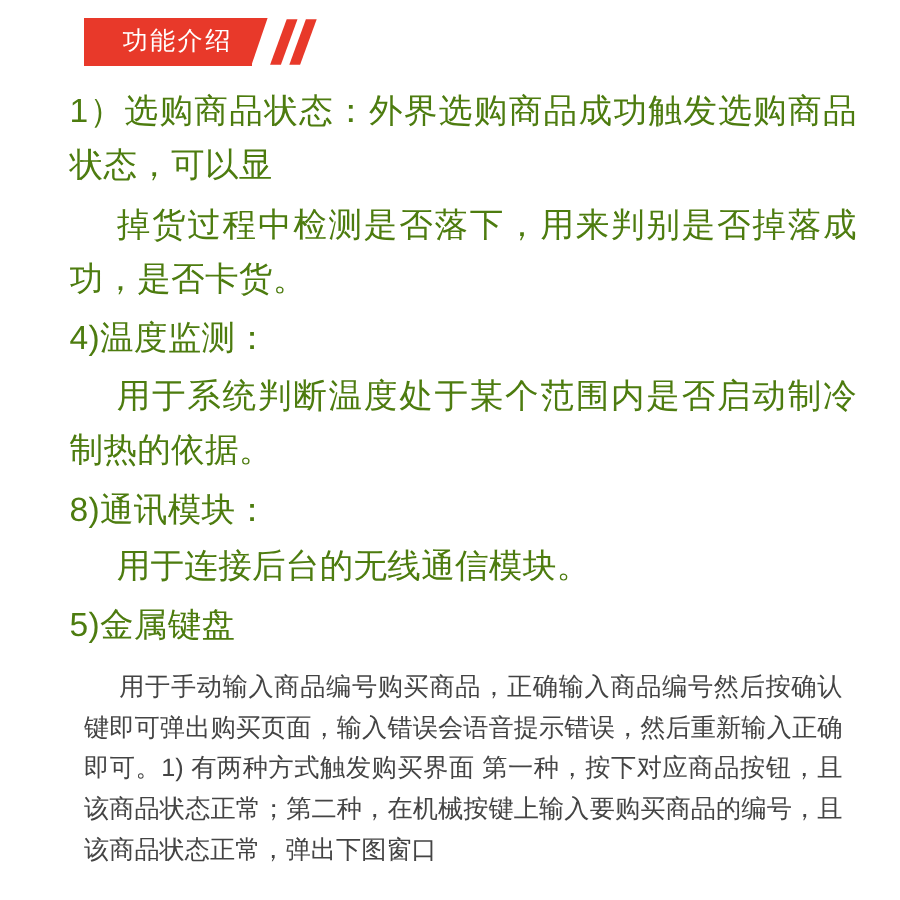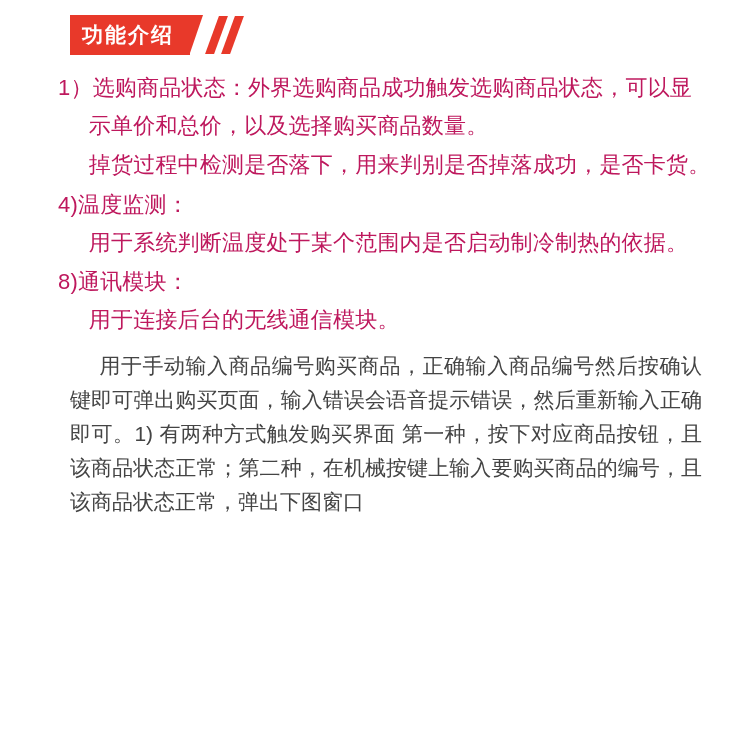--- a/index.html
+++ b/index.html
@@ -30,22 +30,22 @@
     display: flex;
     align-items: center;
   }
   .tag {
     position: relative;
     background: #e8392a;
     color: #ffffff;
     font-size: 21px;
     letter-spacing: 2px;
     line-height: 1;
-    padding: 9px 16px 10px 12px;
-    font-weight: bold;
+    padding: 9px 16px 10px 32px;
+    font-weight: normal;
     z-index: 2;
   }
   .tag-notch {
     position: absolute;
     top: 0;
     right: -13px;
     width: 0;
     height: 0;
     border-top: 38px solid #e8392a;
     border-right: 13px solid transparent;
@@ -66,23 +66,23 @@
   .slash.small {
     height: 38px;
     width: 9px;
   }
 
   
   .content {
     margin: 14px 36px 0 58px;
   }
   .para {
-    font-size: 22px;
+    font-size: 28px;
     line-height: 1.62;
-    color: #be185d;
+    color: #4d7c0f;
     margin: 0 0 2px 0;
     text-align: justify;
     letter-spacing: 0.2px;
   }
   .indent-1 {
     text-indent: 0;
   }
   .indent-2 {
     text-indent: 1.4em;
   }
@@ -111,35 +111,35 @@
     <div class="slashes">
       <span class="slash"></span>
       <span class="slash small"></span>
     </div>
   </div>
 
   <div class="content">
 
     <div class="block">
       <p class="para indent-1">1）选购商品状态：外界选购商品成功触发选购商品状态，可以显</p>
-      <p class="para indent-2">示单价和总价，以及选择购买商品数量。</p>
     </div>
 
     <div class="block">
       <p class="para indent-2">掉货过程中检测是否落下，用来判别是否掉落成功，是否卡货。</p>
     </div>
 
     <div class="block">
       <p class="para indent-1">4)温度监测：</p>
       <p class="para indent-2">用于系统判断温度处于某个范围内是否启动制冷制热的依据。</p>
     </div>
 
     <div class="block">
       <p class="para indent-1">8)通讯模块：</p>
       <p class="para indent-2">用于连接后台的无线通信模块。</p>
     </div>
 
     <div class="block">
+      <p class="para indent-1">5)金属键盘</p>
       <p class="flow">用于手动输入商品编号购买商品，正确输入商品编号然后按确认键即可弹出购买页面，输入错误会语音提示错误，然后重新输入正确即可。1) 有两种方式触发购买界面 第一种，按下对应商品按钮，且该商品状态正常；第二种，在机械按键上输入要购买商品的编号，且该商品状态正常，弹出下图窗口</p>
     </div>
 
   </div>
 </div>
 
 </body></html>

